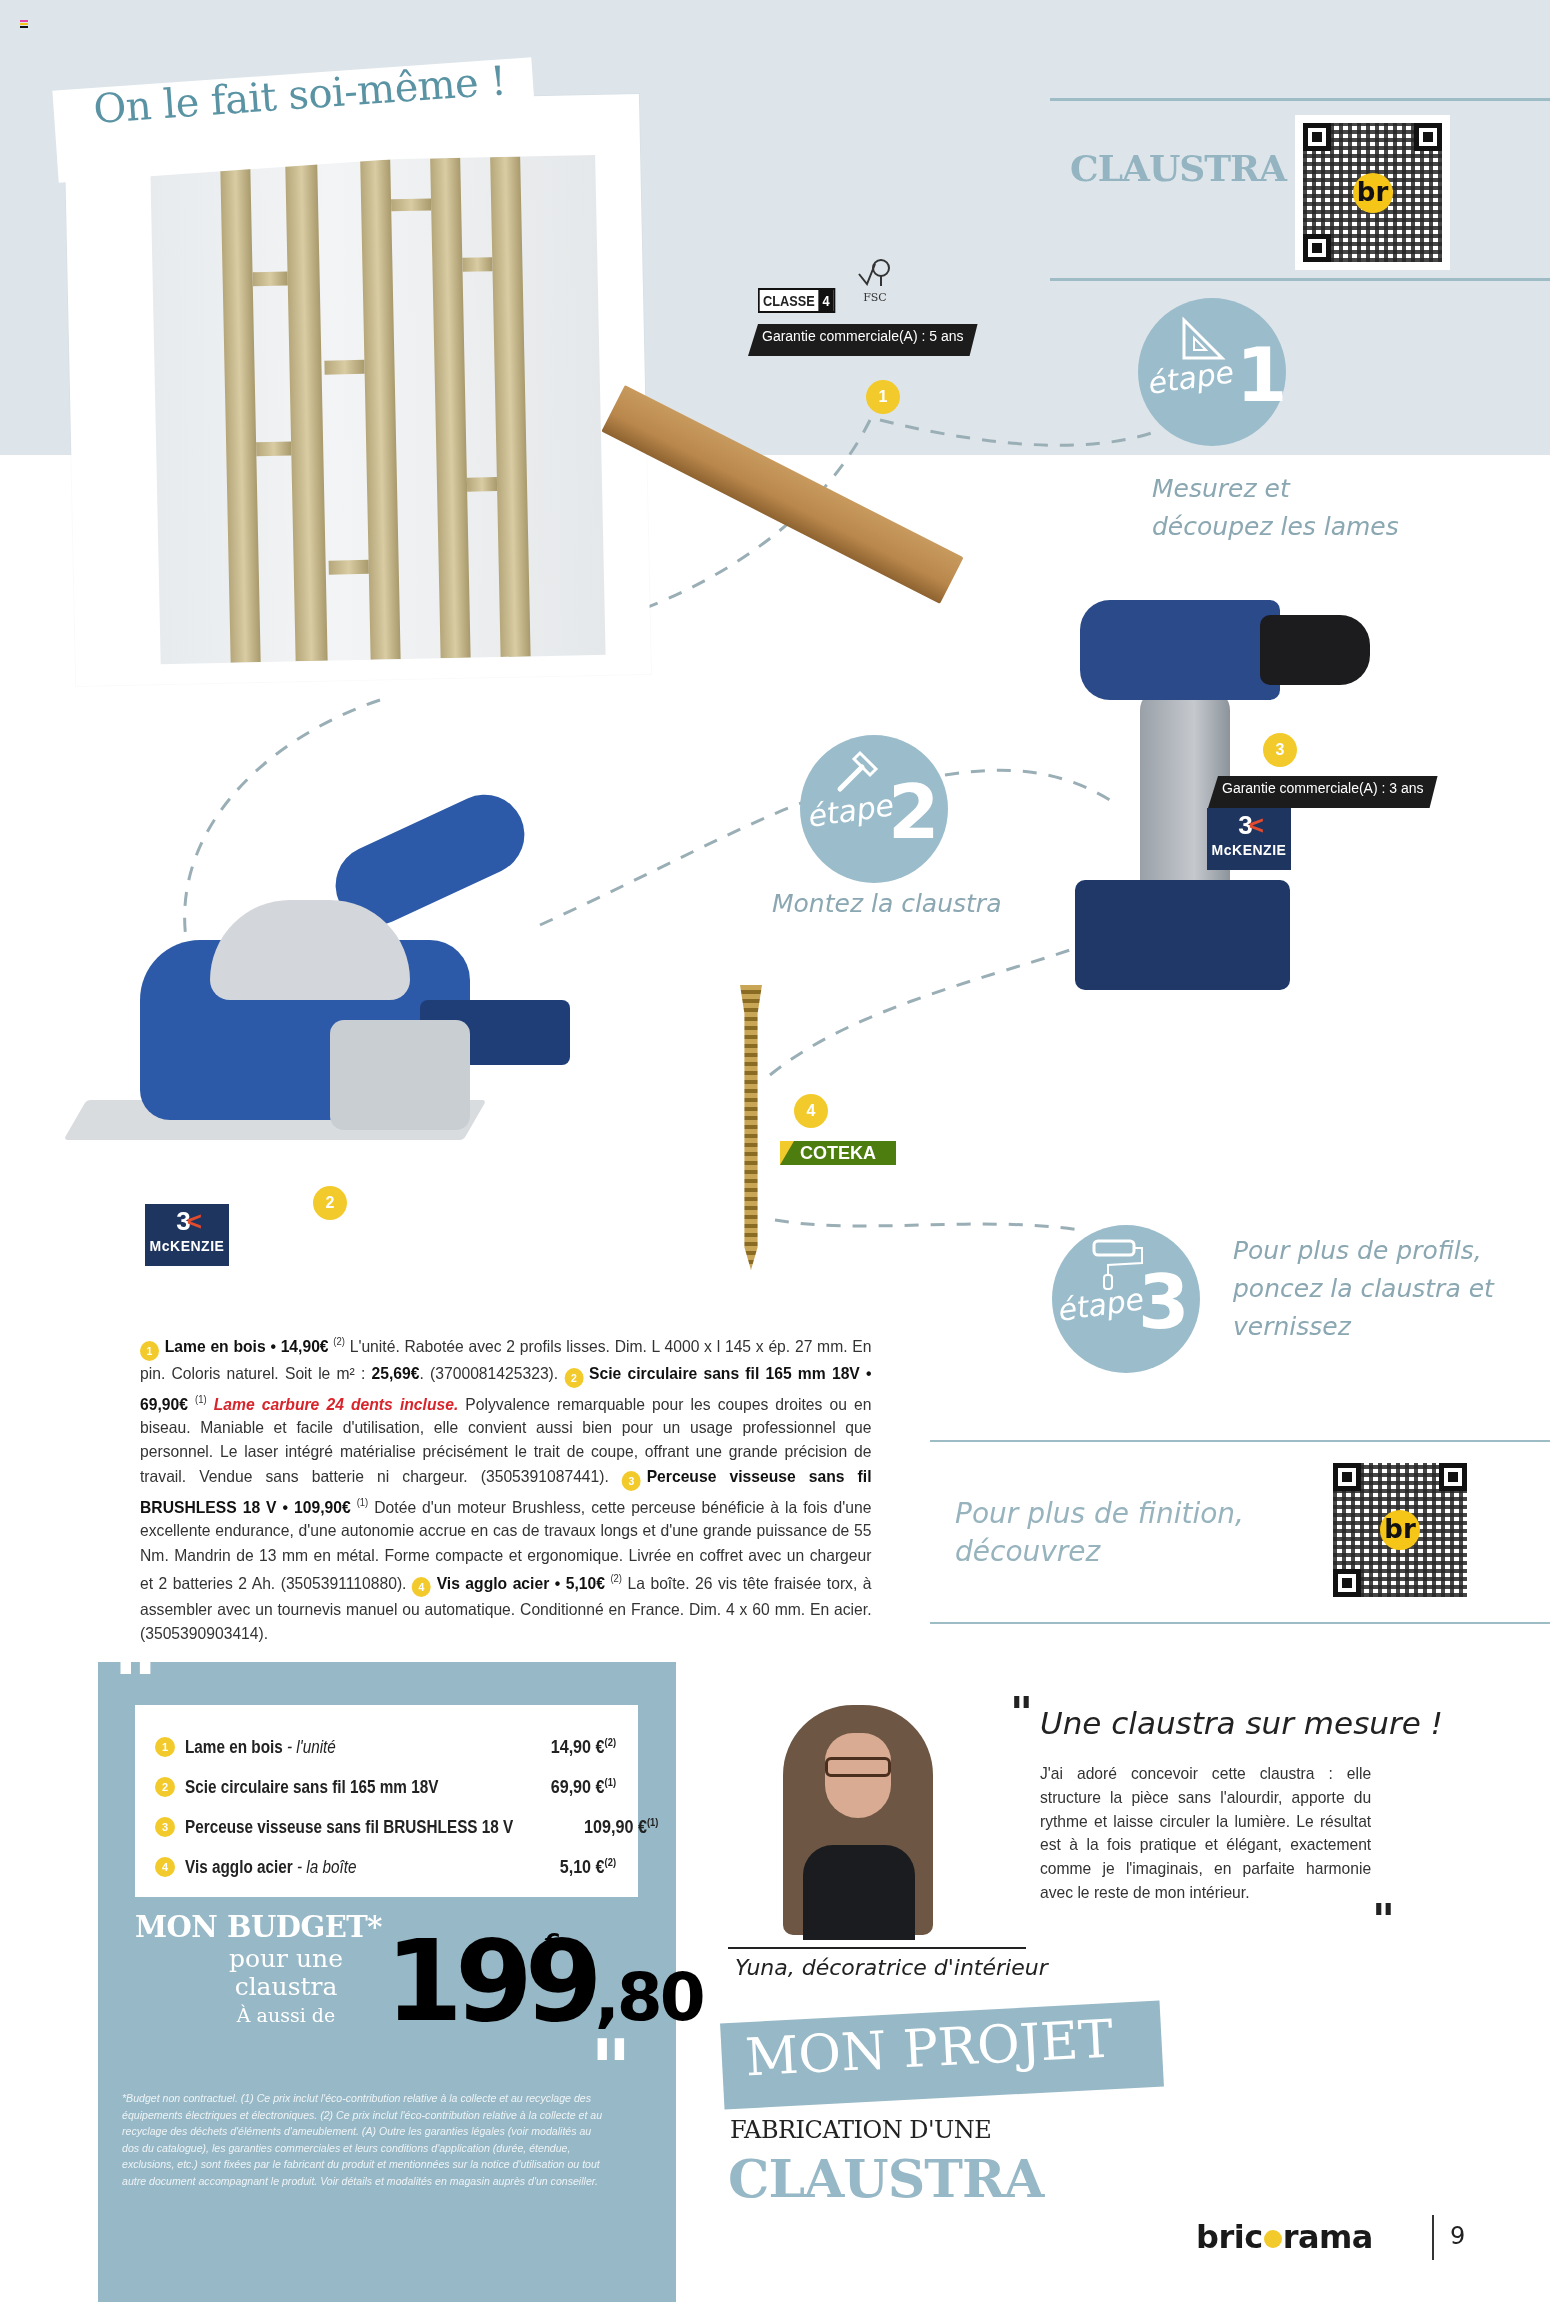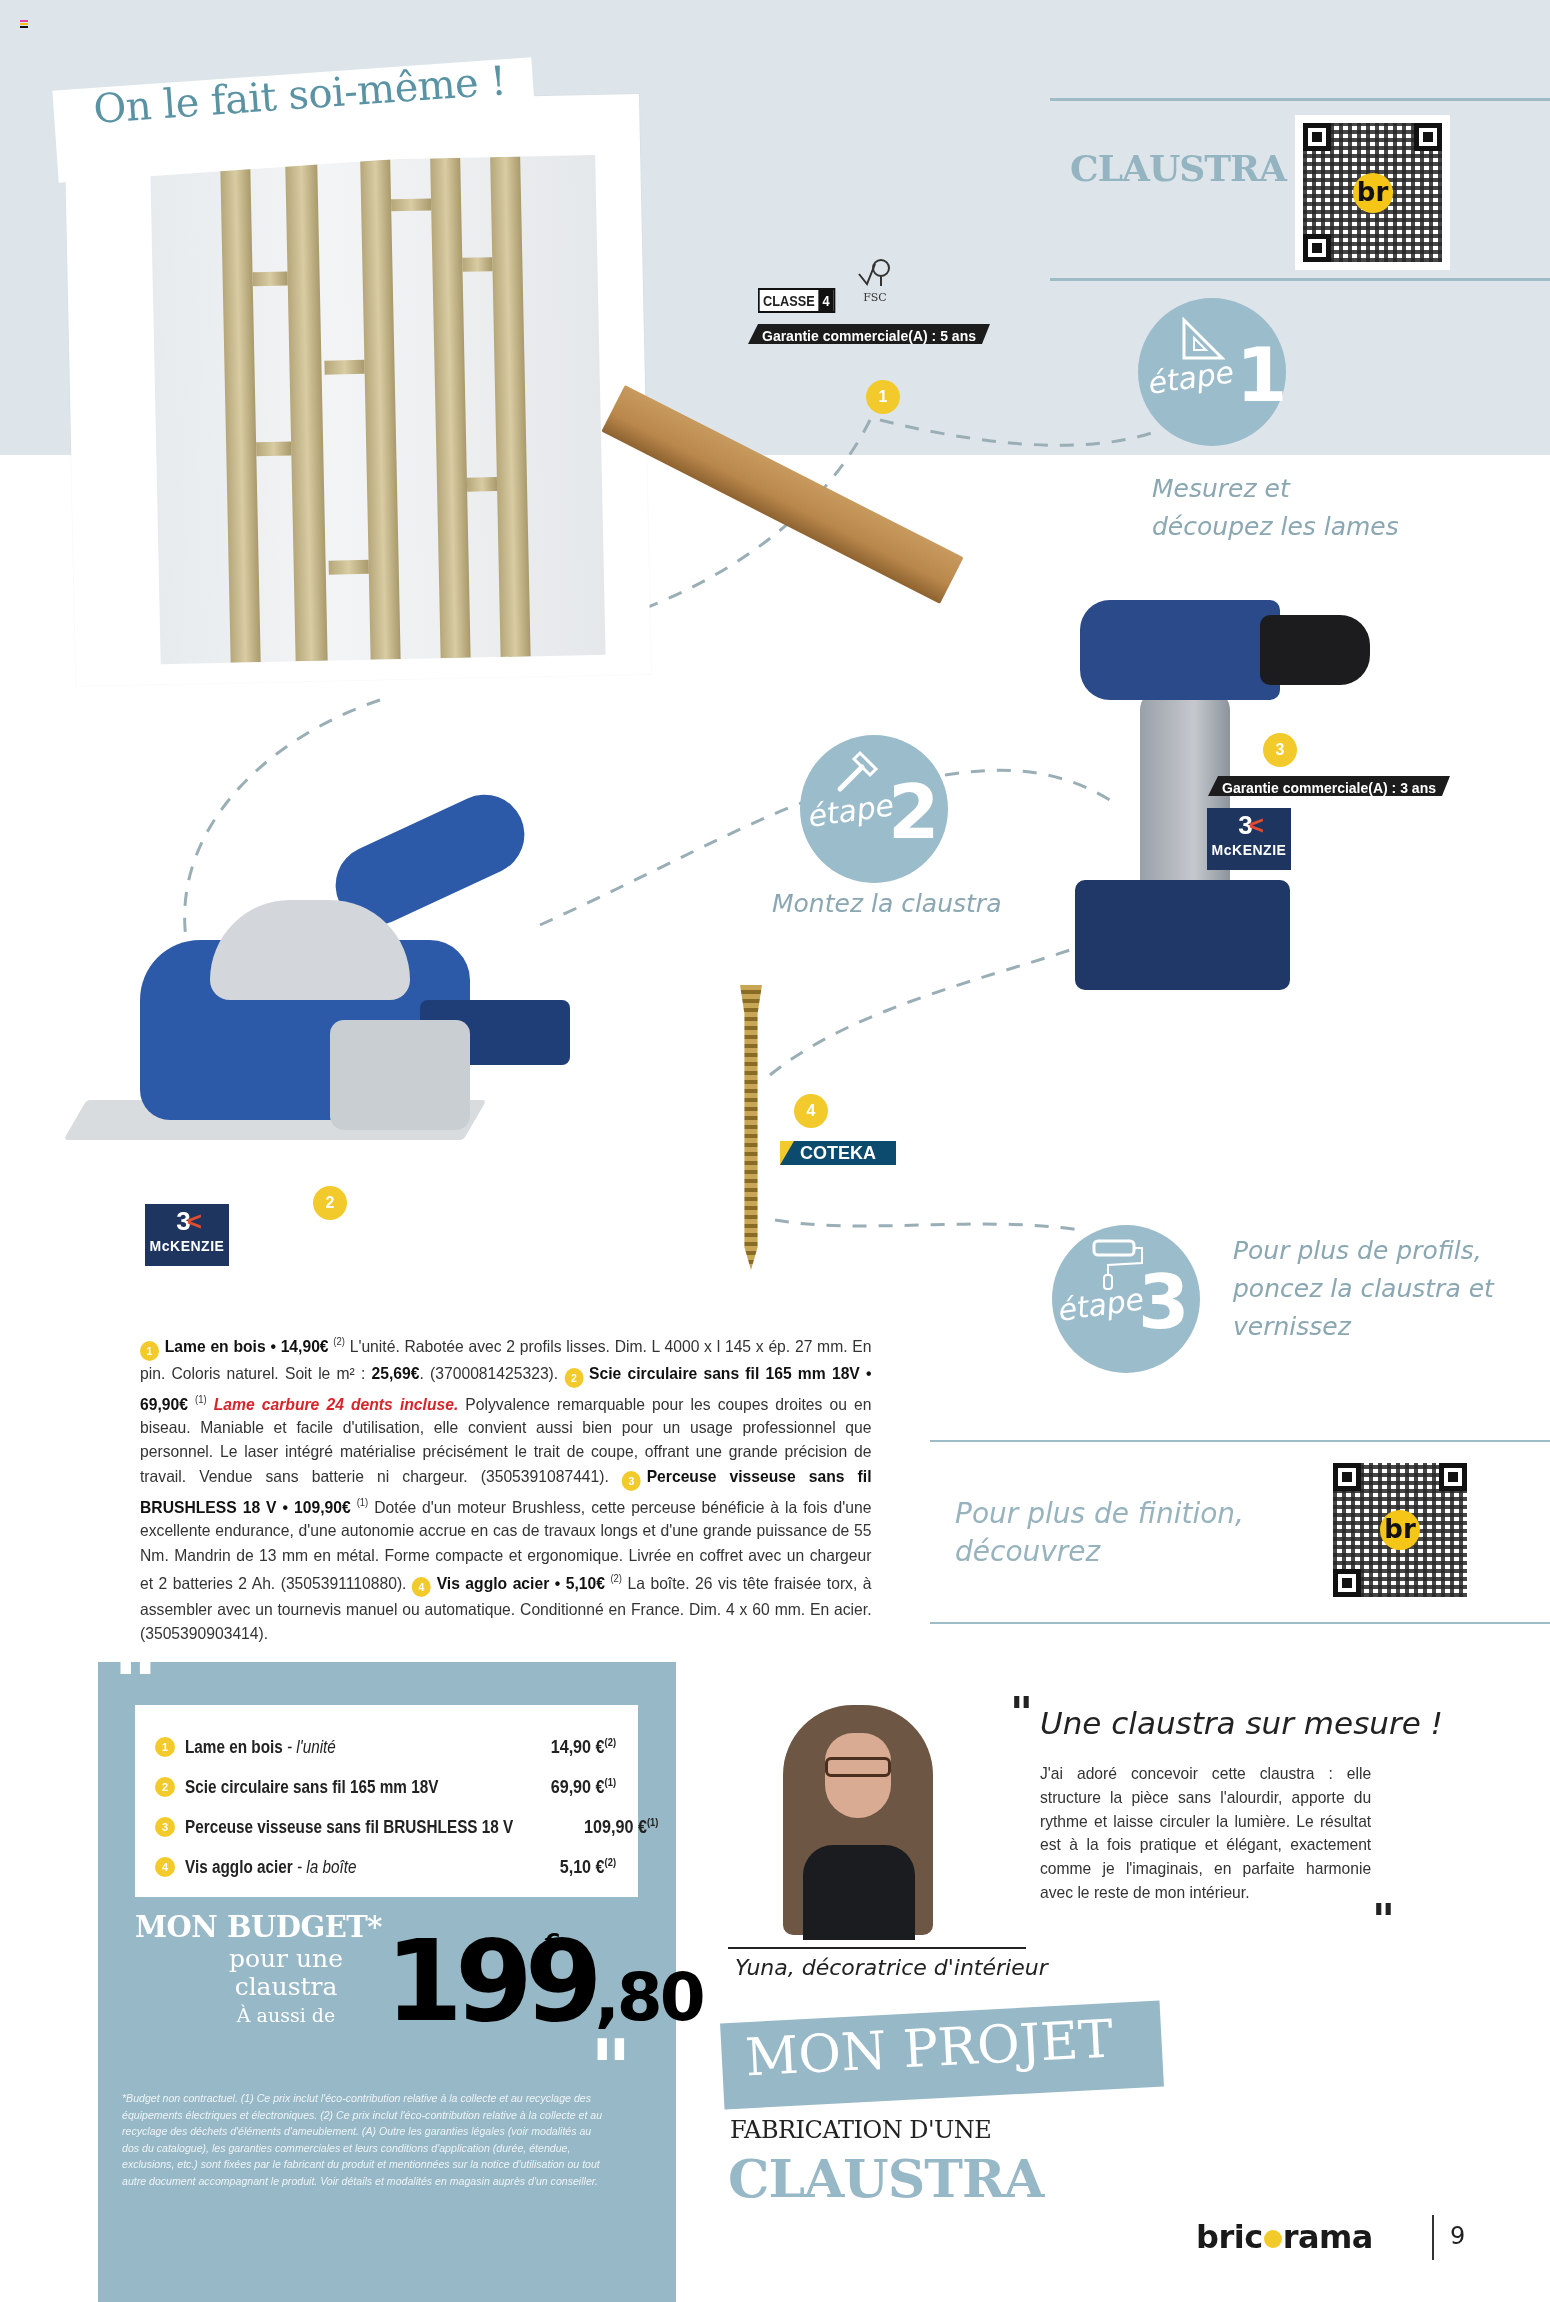--- a/index.html
+++ b/index.html
@@ -38,29 +38,29 @@
   .step-caption { position: absolute; font-family: "DejaVu Sans", sans-serif; font-style: italic; color: #8aa7b2; font-size: 25px; line-height: 38px; }
 
   
   svg.paths { position: absolute; left: 0; top: 0; pointer-events: none; }
 
   
   .classe { position: absolute; left: 758px; top: 288px; height: 25px; border: 2px solid #111; background:#fff; font-family: "Liberation Sans", sans-serif; font-weight: bold; font-size: 15px; display: flex; align-items: center; transform: scaleX(0.85); transform-origin: left; }
   .classe span.l { padding: 0 4px; }
   .classe span.n { background: #111; color: #fff; padding: 0 5px; height: 100%; display: flex; align-items: center; }
   .fsc { position: absolute; left: 850px; top: 258px; width: 50px; text-align: center; font-family: "DejaVu Serif", serif; font-size: 11px; color: #333; }
-  .guarantee { position: absolute; height: 20px; background: #1c1c1c; color: #fff; font-weight: bold; font-size: 14px; line-height: 24px; padding: 0 14px; clip-path: polygon(10px 0,100% 0,calc(100% - 8px) 100%,0 100%); white-space: nowrap; }
+  .guarantee { position: absolute; height: 32px; background: #1c1c1c; color: #fff; font-weight: normal; font-size: 14px; line-height: 24px; padding: 0 14px; clip-path: polygon(10px 0,100% 0,calc(100% - 8px) 100%,0 100%); white-space: nowrap; }
   .num-dot { position: absolute; width: 34px; height: 34px; border-radius: 50%; background: #f3ca2b; color: #fff; font-weight: bold; font-size: 16px; text-align: center; line-height: 34px; }
   .num-dot.sm { width: 20px; height: 20px; line-height: 20px; font-size: 11px; }
 
   .brand-mck { position: absolute; width: 84px; height: 62px; background: #1e3560; color: #fff; text-align: center; }
   .brand-mck .glyph { font-weight: bold; font-size: 26px; line-height: 34px; letter-spacing: -4px; }
   .brand-mck .glyph .r { color: #e34b2e; }
   .brand-mck .name { font-weight: bold; font-size: 14px; letter-spacing: 0.5px; }
-  .brand-coteka { position: absolute; left: 780px; top: 1141px; width: 116px; height: 24px; background: #0c4a6e; color: #fff; font-weight: bold; font-size: 18px; line-height: 24px; padding-left: 20px; }
+  .brand-coteka { position: absolute; left: 780px; top: 1141px; width: 116px; height: 24px; background: #4d7c0f; color: #fff; font-weight: bold; font-size: 18px; line-height: 24px; padding-left: 20px; }
   .brand-coteka::before { content: ""; position: absolute; left: 0; top: 0; border-left: 14px solid #f3ca2b; border-bottom: 24px solid transparent; }
 
   
   .plank { position: absolute; left: 625px; top: 385px; width: 380px; height: 52px; background: linear-gradient(180deg,#c89a5e,#b9874c 60%,#8e6330); transform: rotate(27deg); transform-origin: left top; border-radius: 2px; }
   .saw-base { position: absolute; left: 75px; top: 1100px; width: 400px; height: 40px; background: #d9dcdf; transform: skewX(-30deg); border-radius: 4px; }
   .saw-body { position: absolute; left: 140px; top: 940px; width: 330px; height: 180px; background: #2d5aa8; border-radius: 60px 40px 20px 30px; }
   .saw-guard { position: absolute; left: 210px; top: 900px; width: 200px; height: 100px; background: #d3d7db; border-radius: 80px 80px 20px 20px; }
   .saw-handle { position: absolute; left: 330px; top: 820px; width: 200px; height: 80px; background: #2d5aa8; border-radius: 40px; transform: rotate(-25deg); }
   .saw-battery { position: absolute; left: 420px; top: 1000px; width: 150px; height: 65px; background: #1f3e78; border-radius: 8px; }
   .saw-front { position: absolute; left: 330px; top: 1020px; width: 140px; height: 110px; background: #c9ced3; border-radius: 14px; }

